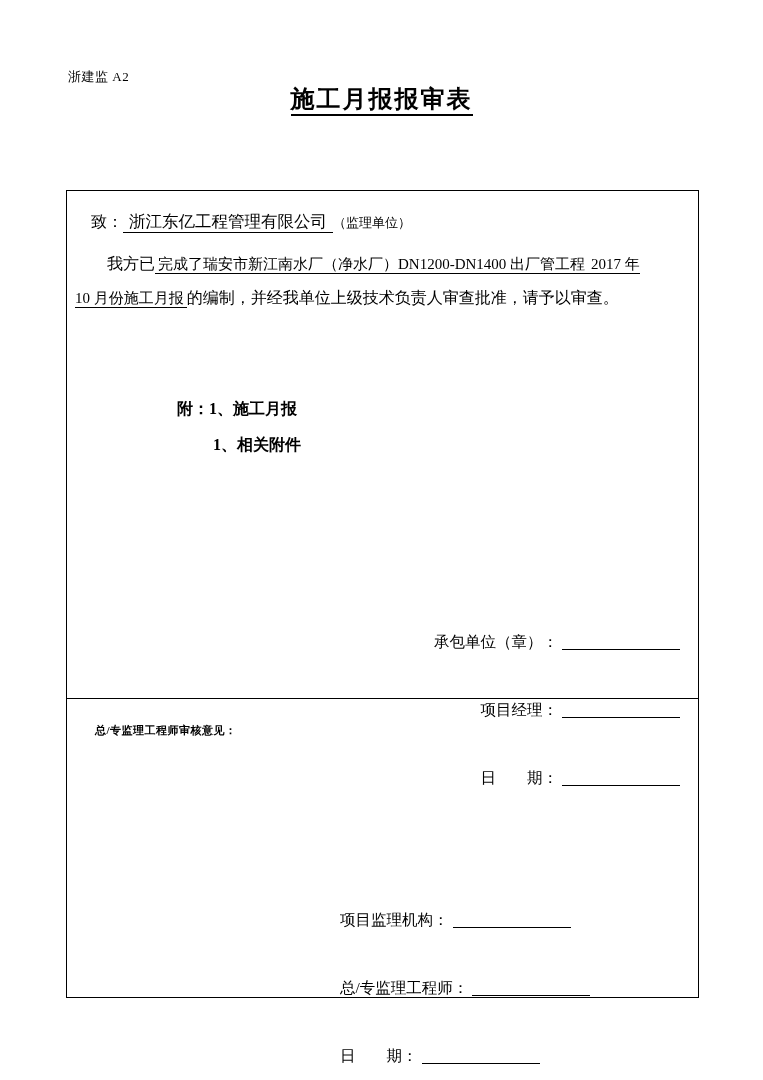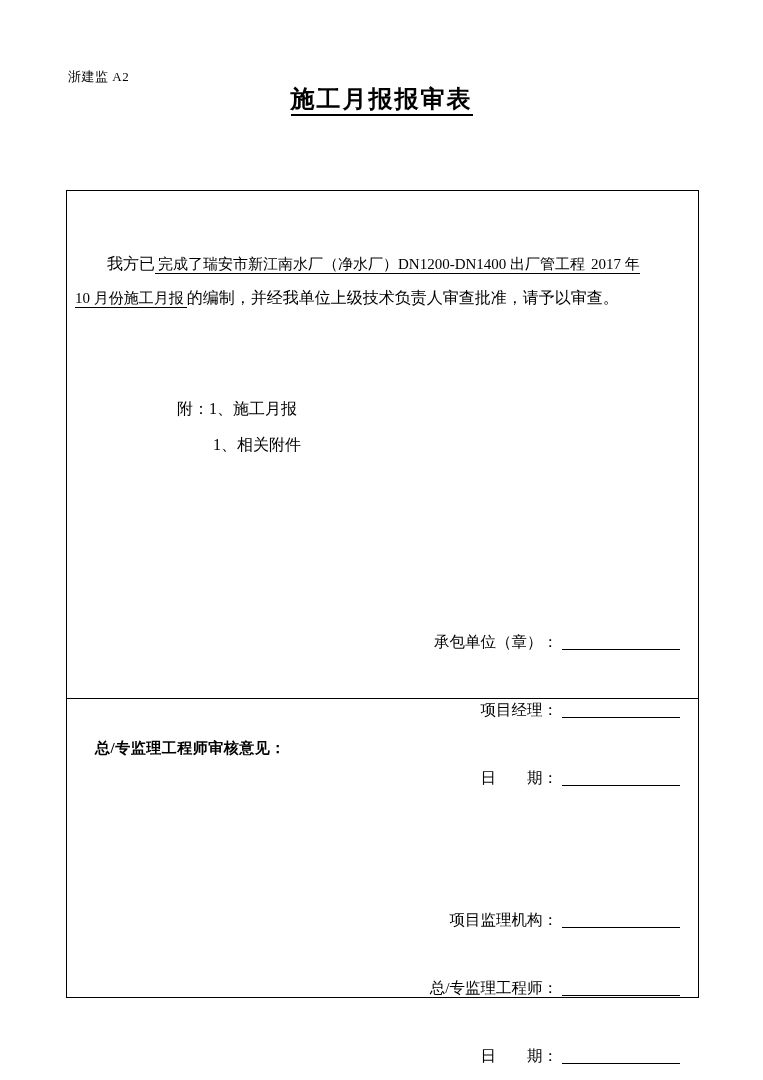--- a/index.html
+++ b/index.html
@@ -112,20 +112,21 @@
     padding: 0 3px 1px 3px;
   }
   .small-seg { font-size: 15px; }
 
   .attach {
     position: absolute;
     left: 110px;
     top: 200px;
     font-size: 16px;
     line-height: 36px;
+    font-weight: bold;
   }
   .attach .l2 { margin-left: 36px; }
 
   .sign-block {
     position: absolute;
     right: 18px;
     top: 400px;
     width: 320px;
     font-size: 15.5px;
     line-height: 34px;
@@ -140,33 +141,33 @@
     display: inline-block;
     width: 118px;
     border-bottom: 1px solid #000;
     margin-left: 4px;
     vertical-align: -3px;
   }
 
   .opinion-title {
     position: absolute;
     left: 28px;
-    top: 40px;
-    font-size: 15px;
+    top: 24px;
+    font-size: 11px;
     font-weight: bold;
     letter-spacing: 0.5px;
   }
   .sign-block-2 {
     position: absolute;
     right: 18px;
     top: 170px;
     width: 340px;
     font-size: 15.5px;
     line-height: 34px;
-    text-align: right;
+    text-align: left;
   }
   .footer-note {
     position: absolute;
     left: 66px;
     top: 1002px;
     font-size: 15px;
     letter-spacing: 0.2px;
   }
 </style>
 </head>
@@ -176,20 +177,23 @@
 
   <div class="form-code">浙建监 A2</div>
 
   <div class="doc-title"><span>施工月报报审表</span></div>
 
 
   <div class="outer-box">
 
     <div class="section-top">
 
+      <div class="to-line">
+        <span class="to-label">致：</span><span class="to-unit">浙江东亿工程管理有限公司</span><span class="to-note">（监理单位）</span>
+      </div>
 
       <div class="body-text">
         <span class="indent"></span><span>我方已</span><span class="u small-seg">完成了瑞安市新江南水厂（净水厂）DN1200-DN1400 出厂管工程</span><span class="u small-seg">2017 年 10 月份施工月报</span><span>的编制，并经我单位上级技术负责人审查批准，请予以审查。</span>
       </div>
 
       <div class="attach">
         <div><span>附：</span><span>1、施工月报</span></div>
         <div class="l2"><span>1、相关附件</span></div>
       </div>
 

